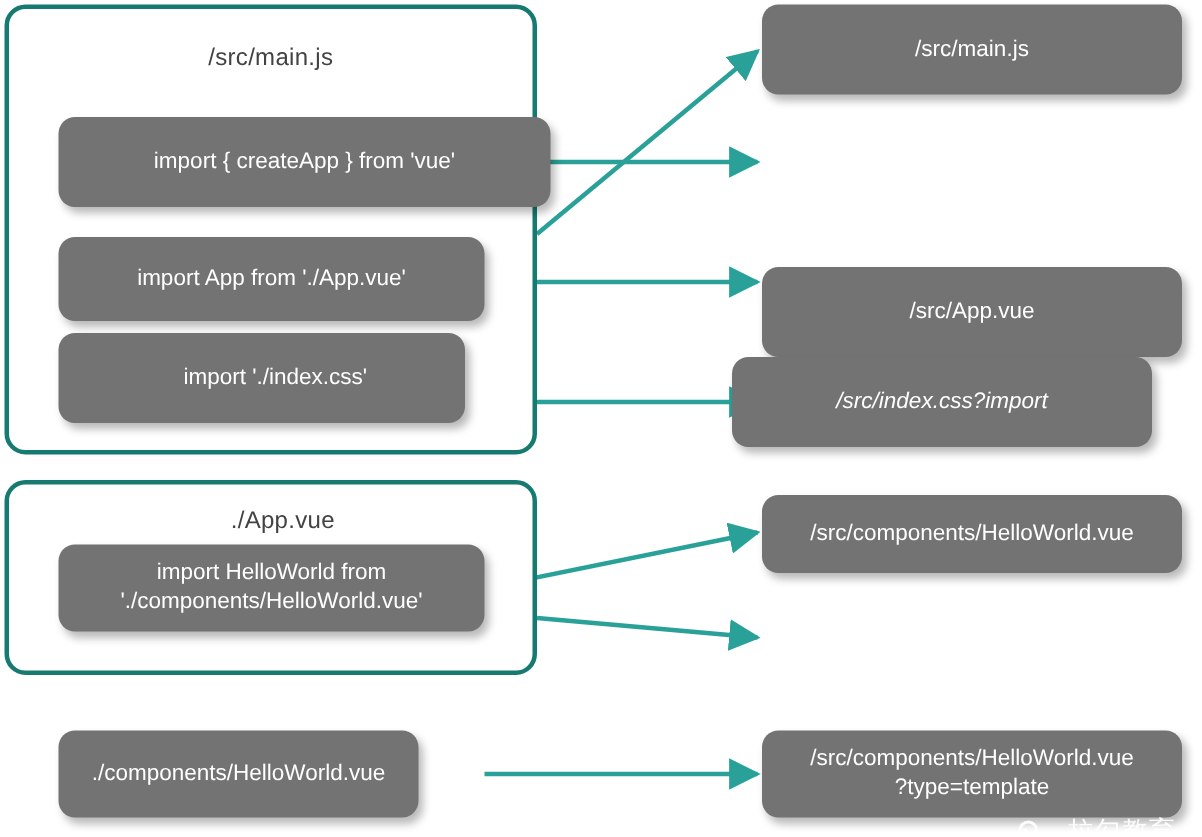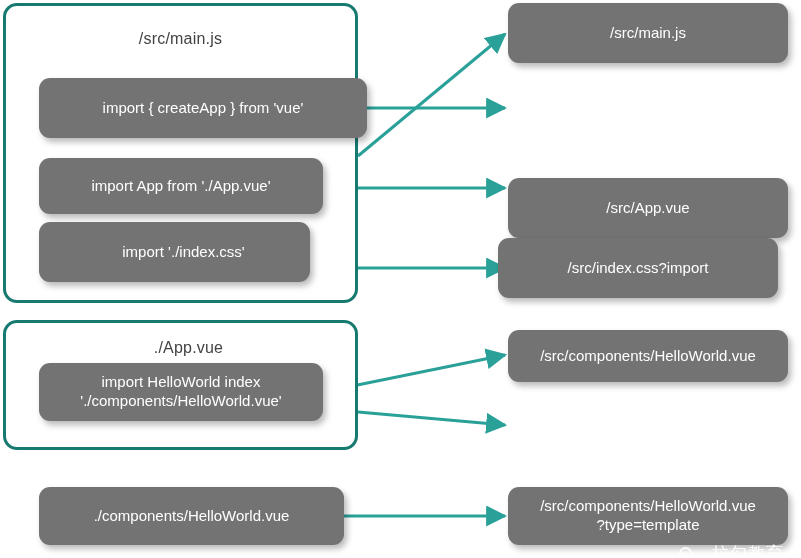--- a/index.html
+++ b/index.html
@@ -140,31 +140,31 @@
   <div class="node" style="left:39px; top:78px; width:328px; height:60px;">import { createApp } from 'vue'</div>
 
   <div class="node" style="left:39px; top:158px; width:284px; height:56px;">import App from './App.vue'</div>
 
   <div class="node" style="left:39px; top:222px; width:271px; height:60px;padding-left:28px;">import './index.css'</div>
 
   <div class="group-box" style="left:3px; top:320px; width:355px; height:130px;">
     <div class="group-title" style="top:16px;margin-left:16px;">./App.vue</div>
   </div>
 
-  <div class="node multiline" style="left:39px; top:363px; width:284px; height:58px;">import HelloWorld index
+  <div class="node multiline" style="left:39px; top:363px; width:284px; height:58px;">import HelloWorld from
 './components/HelloWorld.vue'</div>
 
-  <div class="node" style="left:39px; top:487px; width:305px; height:58px;">./components/HelloWorld.vue</div>
+  <div class="node" style="left:39px; top:487px; width:240px; height:58px;">./components/HelloWorld.vue</div>
 
   <div class="node" style="left:508px; top:3px; width:280px; height:60px;">/src/main.js</div>
 
 
   <div class="node" style="left:508px; top:158px; width:280px; height:60px;margin-top:20px;">/src/App.vue</div>
 
-  <div class="node" style="left:498px; top:238px; width:280px; height:60px;">/src/index.css?import</div>
+  <div class="node" style="left:488px; top:238px; width:280px; height:60px;font-style:italic;">/src/index.css?import</div>
 
   <div class="node" style="left:508px; top:330px; width:280px; height:52px;">/src/components/HelloWorld.vue</div>
 
 
   <div class="node multiline" style="left:508px; top:487px; width:280px; height:58px;">/src/components/HelloWorld.vue
 ?type=template</div>
 
   <div id="watermark" style="left:679px; top:519px;">
     <span class="wm-logo"></span>
     <span>拉勾教育</span>

